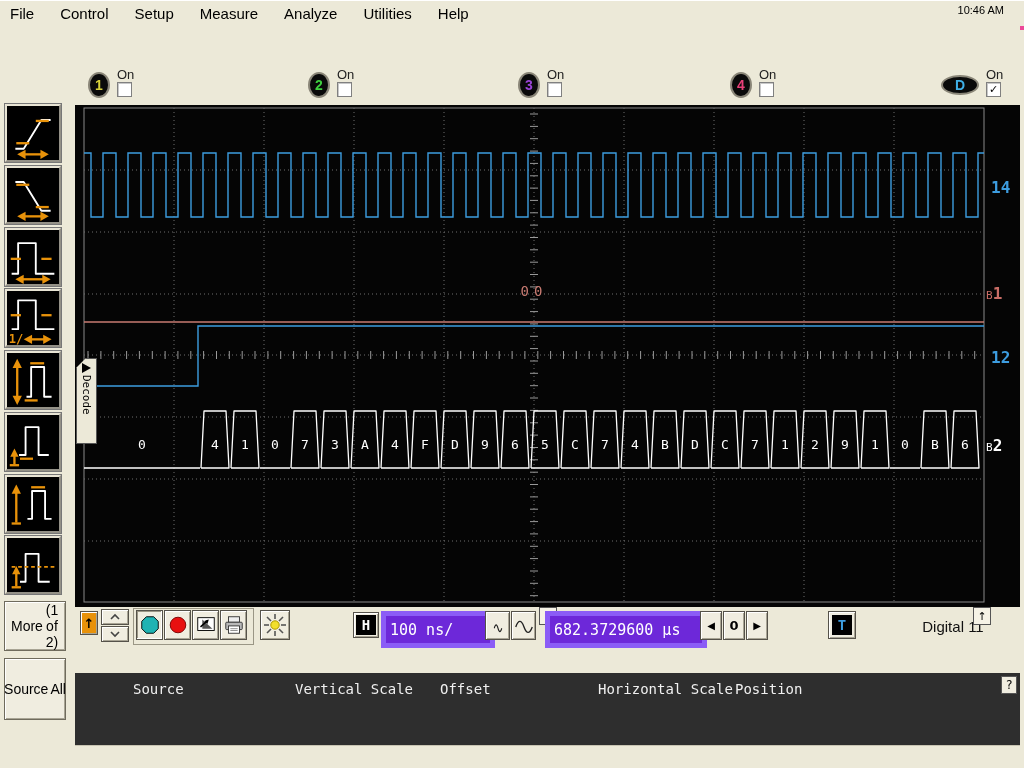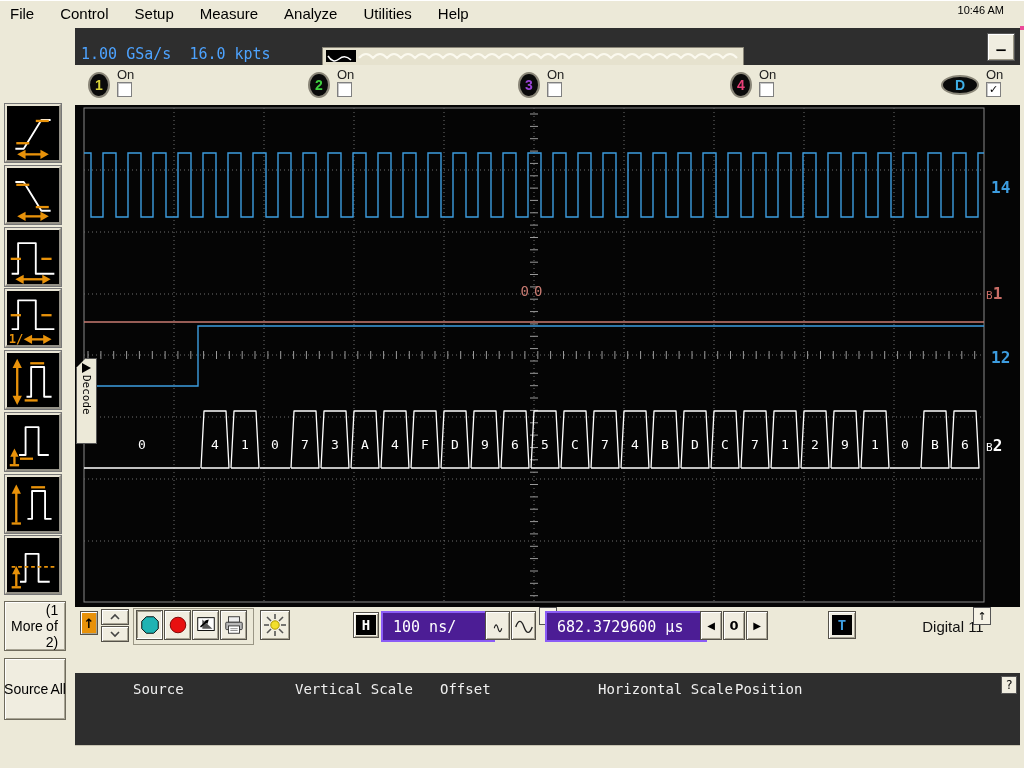--- a/index.html
+++ b/index.html
@@ -53,22 +53,22 @@
             border-bottom:5px solid transparent;margin-top:4px}
   .tagtext{writing-mode:vertical-rl;font:11px "DejaVu Sans Mono",monospace;color:#000;margin-top:2px}
 
   
   .ctrlbar{position:absolute;left:0;top:581px;width:945px;height:40px;background:#ece9d8}
   .cbtn{position:absolute;background:#f0ede0;border:1px solid #55524a;
         box-shadow:inset 1px 1px 0 #fff,inset -1px -1px 0 #a8a494;padding:0;cursor:pointer;
         display:flex;align-items:center;justify-content:center;font-family:"DejaVu Sans",sans-serif}
   .cbtn svg{display:block}
   .armbtn{background:#e8920a;font:bold 13px "DejaVu Sans",sans-serif}
-  .blackdisp{position:absolute;background:#4c1d95;border:2px solid #8b5cf6;color:#fff;
-             font:15px "DejaVu Sans Mono",monospace;display:flex;align-items:center;padding-left:10px;cursor:text}
+  .blackdisp{position:absolute;background:#6d28d9;border:5px solid #8b5cf6;color:#fff;
+             font:15px "DejaVu Sans Mono",monospace;display:flex;align-items:center;padding-left:4px;cursor:text}
   .sqbox{background:#000;color:#fff;font:bold 14px "DejaVu Sans Mono",monospace;width:20px;height:20px;
          display:flex;align-items:center;justify-content:center}
   .tinybtn{position:absolute;width:18px;height:18px;background:#f6f3e6;border:1px solid #555;
            font:11px "DejaVu Sans",sans-serif;display:flex;align-items:center;justify-content:center;
            padding:0;cursor:pointer}
   .trigsrc{position:absolute;font-size:15px;color:#111}
   .rgroup{position:absolute;left:58px;top:1px;width:119px;height:35px;border:1px solid #9a9685}
 
   
   .tabrow{position:absolute;left:0;top:621px;width:945px;height:26px;background:#ece9d8}
@@ -190,34 +190,20 @@
     <span>(1 of 2)</span>
   </button>
   <button class="panelbtn" style="top:632px;height:62px">
     <span>Source</span>
     <span>All</span>
   </button>
 </div>
 
 <div class="scope">
 
-  <div class="acqbar">
-    <span class="rate"><span>1.00 GSa/s</span>  <span>16.0 kpts</span></span>
-    <div class="preview">
-      <svg width="418" height="15">
-          <path d="M36 10 q7 -8 14 0 q7 -8 14 0 q7 -8 14 0 q7 -8 14 0 q7 -8 14 0 q7 -8 14 0 q7 -8 14 0 q7 -8 14 0 q7 -8 14 0 q7 -8 14 0 q7 -8 14 0 q7 -8 14 0 q7 -8 14 0 q7 -8 14 0 q7 -8 14 0 q7 -8 14 0 q7 -8 14 0 q7 -8 14 0 q7 -8 14 0 q7 -8 14 0 q7 -8 14 0 q7 -8 14 0 q7 -8 14 0 q7 -8 14 0 q7 -8 14 0 q7 -8 14 0 q7 -8 14 0" fill="none" stroke="#fbf9ee" stroke-width="2"></path>
-        </svg>
-      <div class="wavebox">
-        <svg width="30" height="12" viewBox="0 0 30 12">
-            <path d="M2 4 q5 8 11 3 q6 -5 12 1" fill="none" stroke="#fff" stroke-width="1.5"></path>
-          </svg>
-      </div>
-    </div>
-    <button class="minbtn">−</button>
-  </div>
 
   <div class="chanbar">
       <button class="oval" style="left: 13px; top: 7px; width: 22px; height: 26px; color: rgb(216, 210, 58);">1</button>
       <span class="onlbl" style="left: 42px; top: 2px;">On</span>
       <div class="chk" style="left: 42px; top: 17px;"></div>
       <button class="oval" style="left: 233px; top: 7px; width: 22px; height: 26px; color: rgb(63, 208, 63);">2</button>
       <span class="onlbl" style="left: 262px; top: 2px;">On</span>
       <div class="chk" style="left: 262px; top: 17px;"></div>
       <button class="oval" style="left: 443px; top: 7px; width: 22px; height: 26px; color: rgb(154, 68, 214);">3</button>
       <span class="onlbl" style="left: 472px; top: 2px;">On</span>

